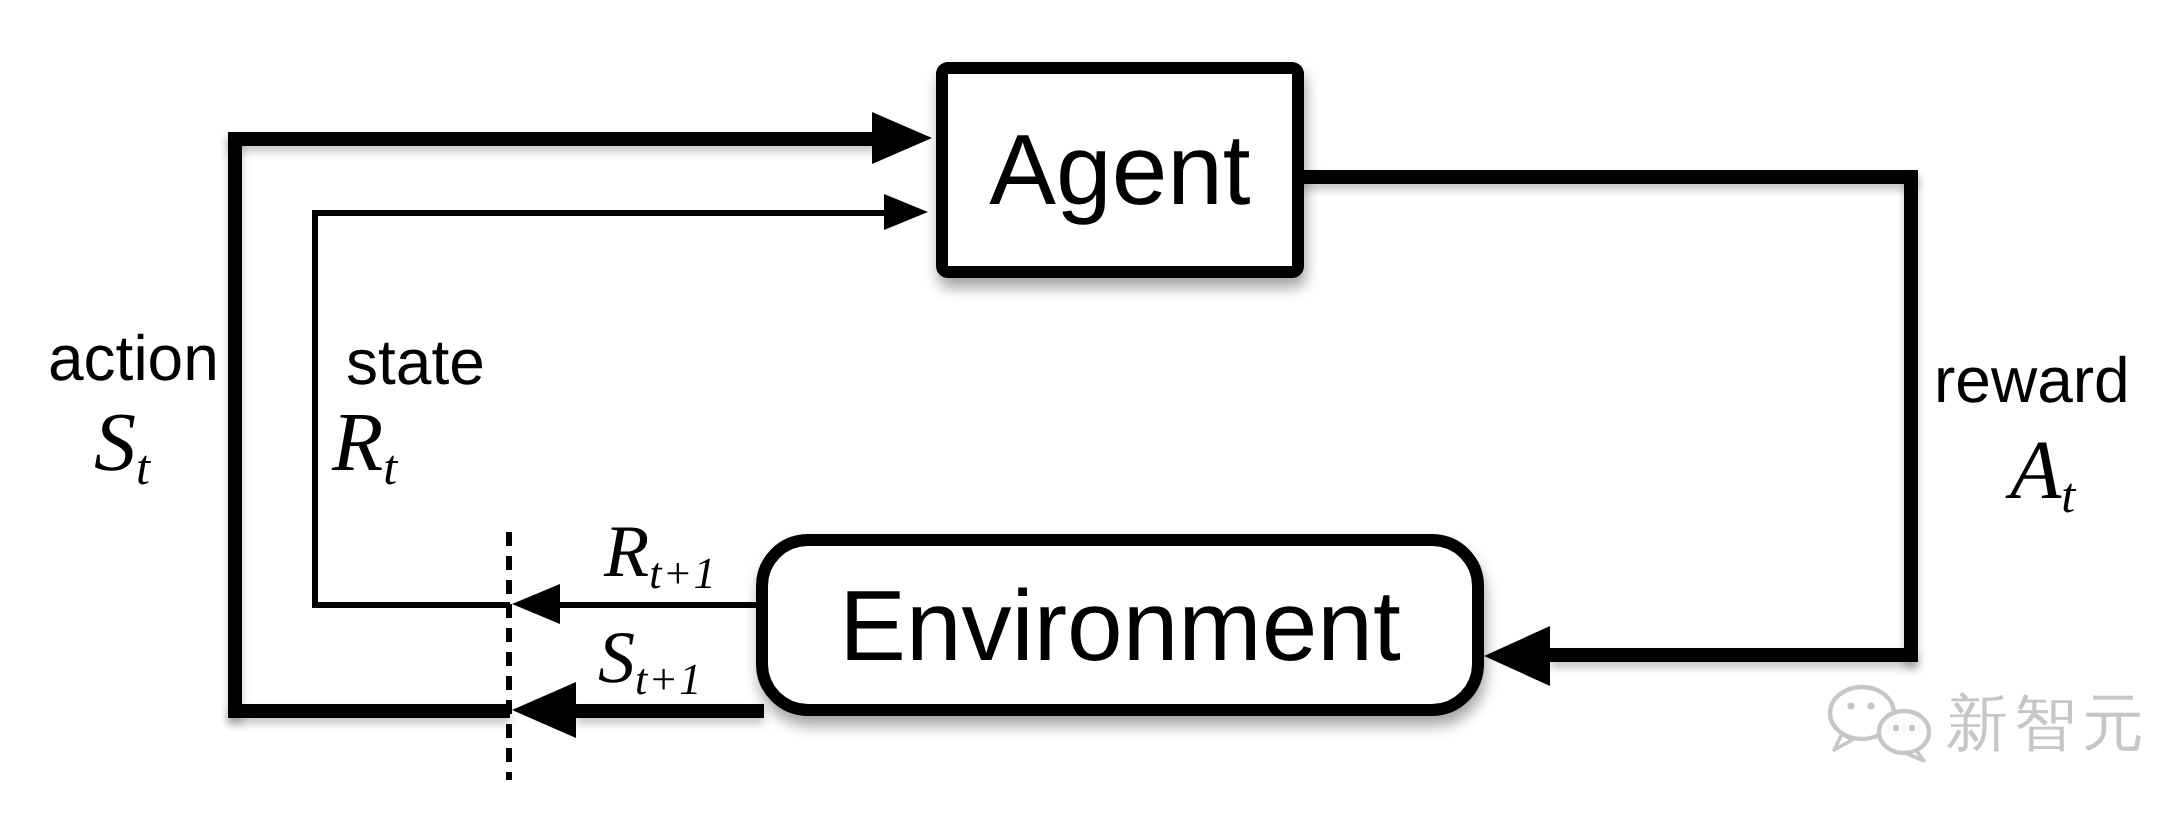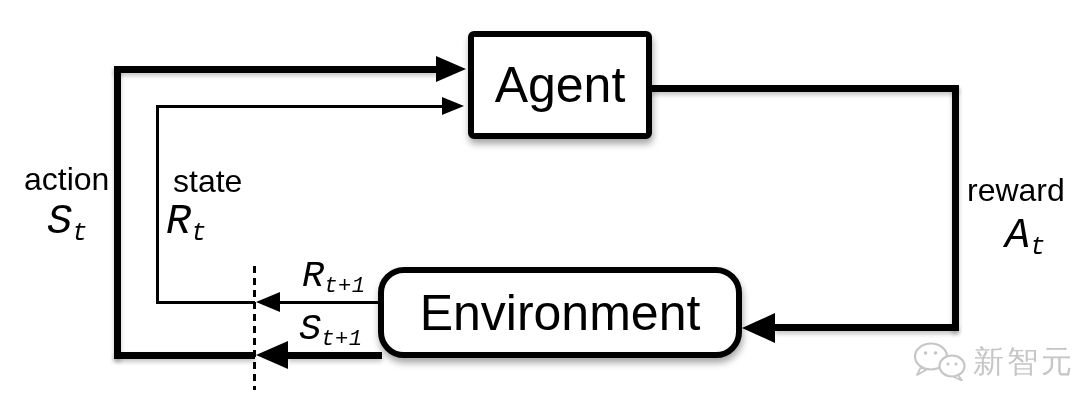--- a/index.html
+++ b/index.html
@@ -87,21 +87,21 @@
   
   .word {
     position: absolute;
     font-size: 32px;
     color: #000000;
     line-height: 1;
     white-space: nowrap;
   }
   .math {
     position: absolute;
-    font-family: Liberation Mono, monospace;
+    font-family: Liberation Serif, serif;
     font-style: italic;
     color: #000000;
     line-height: 1;
     white-space: nowrap;
   }
   .math sub {
     font-size: 0.60em;
     font-style: italic;
     vertical-align: -0.28em;
     letter-spacing: 0.5px;

